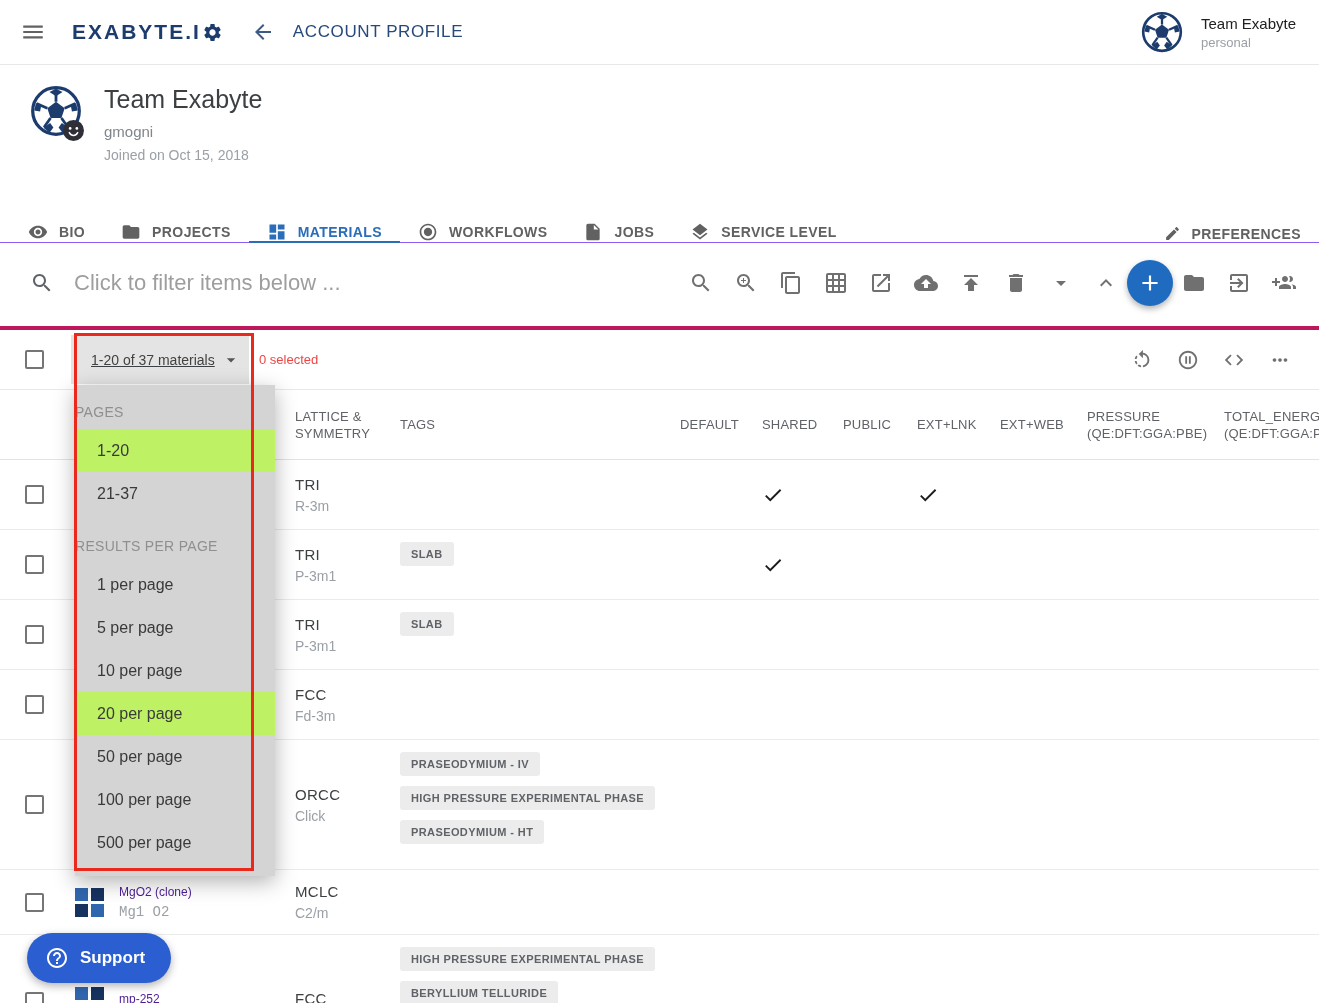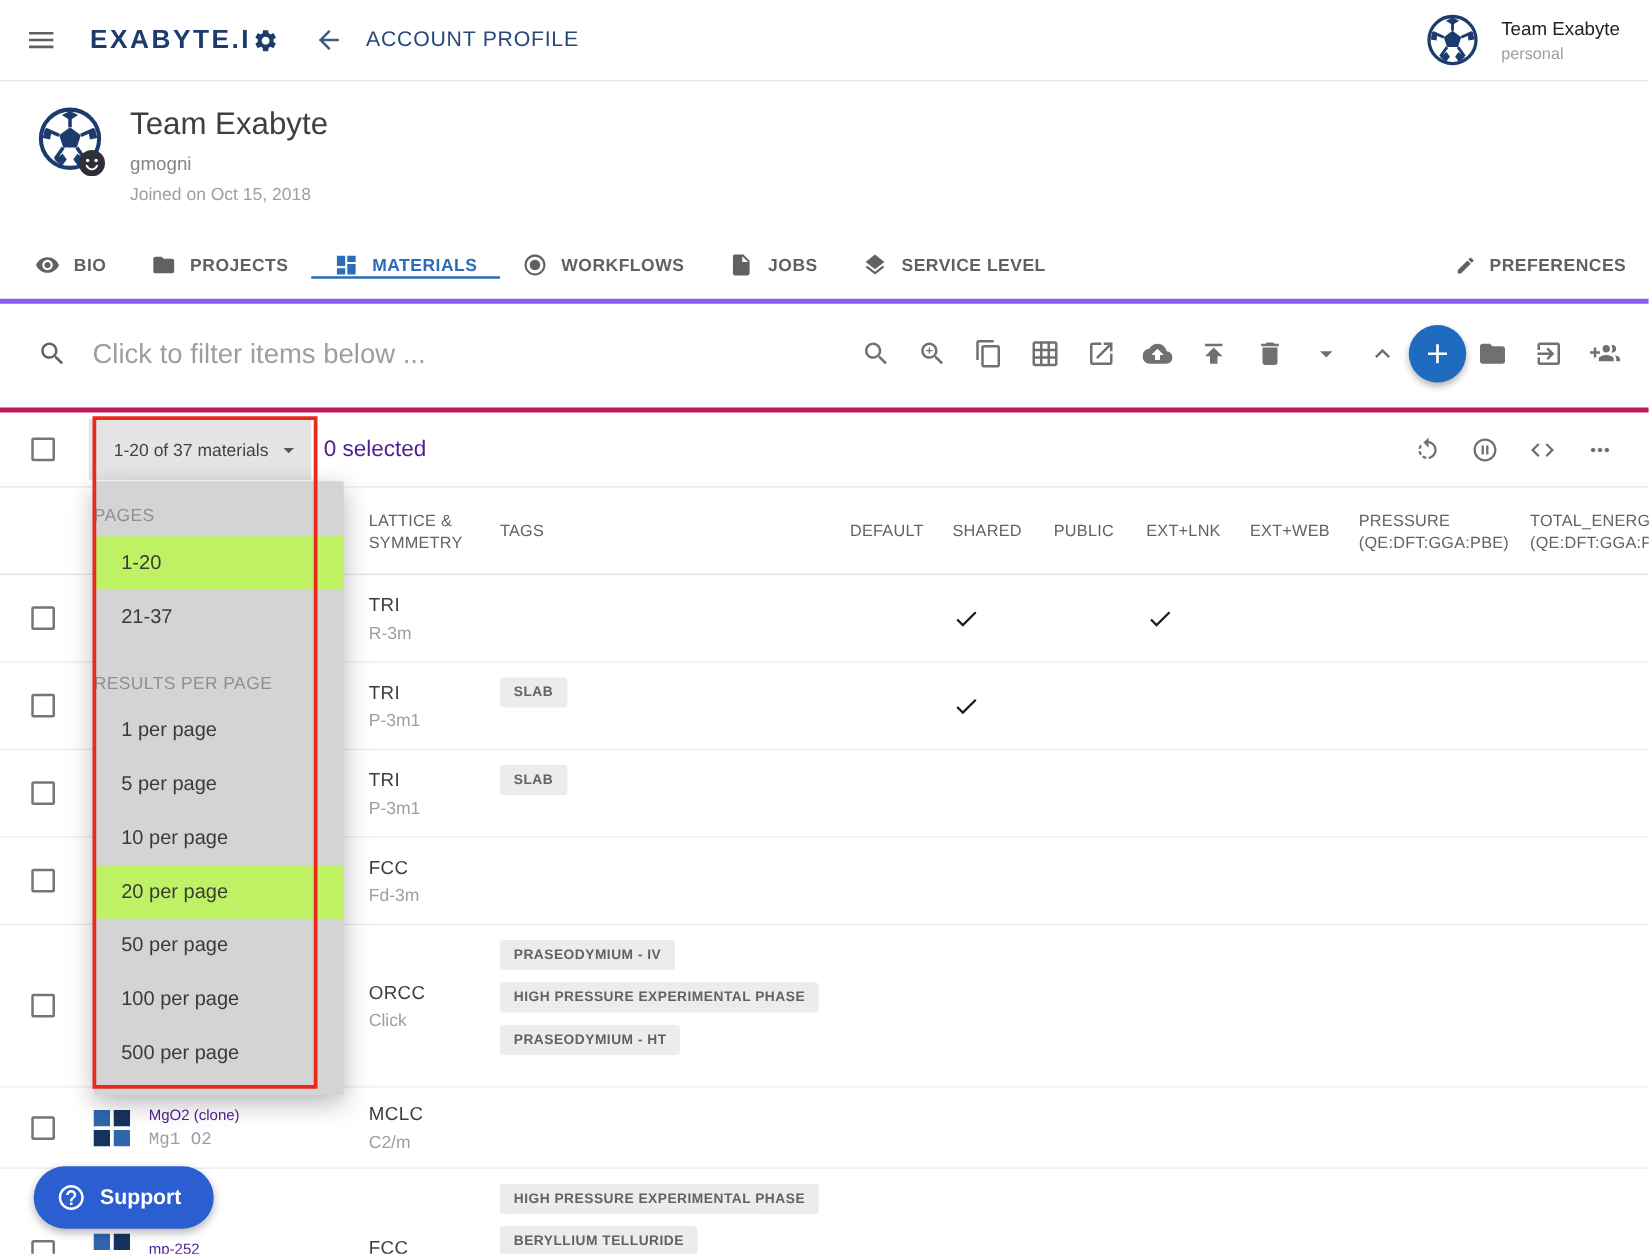--- a/index.html
+++ b/index.html
@@ -28,21 +28,21 @@
   
   .profile { height:120px; display:flex; padding:20px 0 0 30px; }
   .profile-avatar { position:relative; width:52px; height:52px; }
   .emoji-badge { position:absolute; right:-2px; bottom:-4px; width:21px; height:21px; }
   .profile-texts { margin-left:22px; }
   .profile-name { font-size:25px; color:#3c4043; }
   .profile-username { font-size:15px; color:#80868b; margin-top:9px; }
   .profile-joined { font-size:14px; color:#9aa0a6; margin-top:7px; }
 
   
-  .tabs { height:58px; display:flex; align-items:center; border-bottom:4px solid #8b5cf6; padding:0 10px; }
+  .tabs { height:58px; display:flex; align-items:flex-end; border-bottom:1px solid #8b5cf6; padding:0 10px; }
   .tab { position:relative; display:flex; align-items:center; gap:11px; padding:0 18px; cursor:pointer;
          font-size:14px; font-weight:bold; letter-spacing:.4px; color:#616161; }
   .tab .tab-icon { width:20px; height:20px; color:#616161; }
   .tab.active { color:var(--accent,#2a6db8); }
   .tab.active .tab-icon { color:var(--accent,#2a6db8); }
   .tab.active::after { content:""; position:absolute; left:0; right:0; bottom:-1px; height:2px; background:var(--accent,#2a6db8); }
   .tabs-spacer { flex:1; }
   .tab.pref { padding-right:8px; }
   .tab.pref .tab-icon { width:17px; height:17px; }
 
@@ -56,24 +56,24 @@
   .toolbar-icons .tb-icon { width:24px; height:24px; cursor:pointer; color:#707070; }
   .fab { width:46px; height:46px; border-radius:50%; background:var(--fab_blue,#1f6bbf); margin:0 9px;
          display:flex; align-items:center; justify-content:center; cursor:pointer;
          box-shadow:0 3px 6px rgba(0,0,0,.3); }
   .fab .icon { width:26px; height:26px; color:#fff; }
 
   
   .selection-row { height:60px; display:flex; align-items:center; border-bottom:1px solid #e8e8e8; padding:0 28px 0 25px; }
   .checkbox { width:19px; height:19px; border:2px solid #757575; border-radius:2px; background:#fff; cursor:pointer; flex:none; }
   .pagination-btn { margin-left:27px; width:178px; height:49px; background:#e4e4e4; display:flex; align-items:center;
-                    padding:0 8px 0 20px; cursor:pointer; }
+                    padding:0 8px 0 20px; cursor:pointer;text-decoration:underline; }
   .pagination-label { font-size:14px; color:#424242; flex:1; }
   .pagination-caret { width:20px; height:20px; color:#555; }
-  .selected-label { margin-left:10px; font-size:18px; color:#4c1d95; }
+  .selected-label { margin-left:10px; font-size:13px; color:#ef4444; }
   .sel-spacer { flex:1; }
   .sel-icons { display:flex; align-items:center; gap:24px; }
   .sel-icons .tb-icon { width:22px; height:22px; cursor:pointer; color:#707070; }
 
   
   .t-row { display:flex; border-bottom:1px solid #ebebeb; width:1372px; }
   .cell { flex:none; }
   .col-check { width:75px; display:flex; align-items:center; padding-left:25px; }
   .col-name { width:220px; display:flex; align-items:center; gap:15px; }
   .col-lattice { width:105px; display:flex; flex-direction:column; justify-content:center; }

